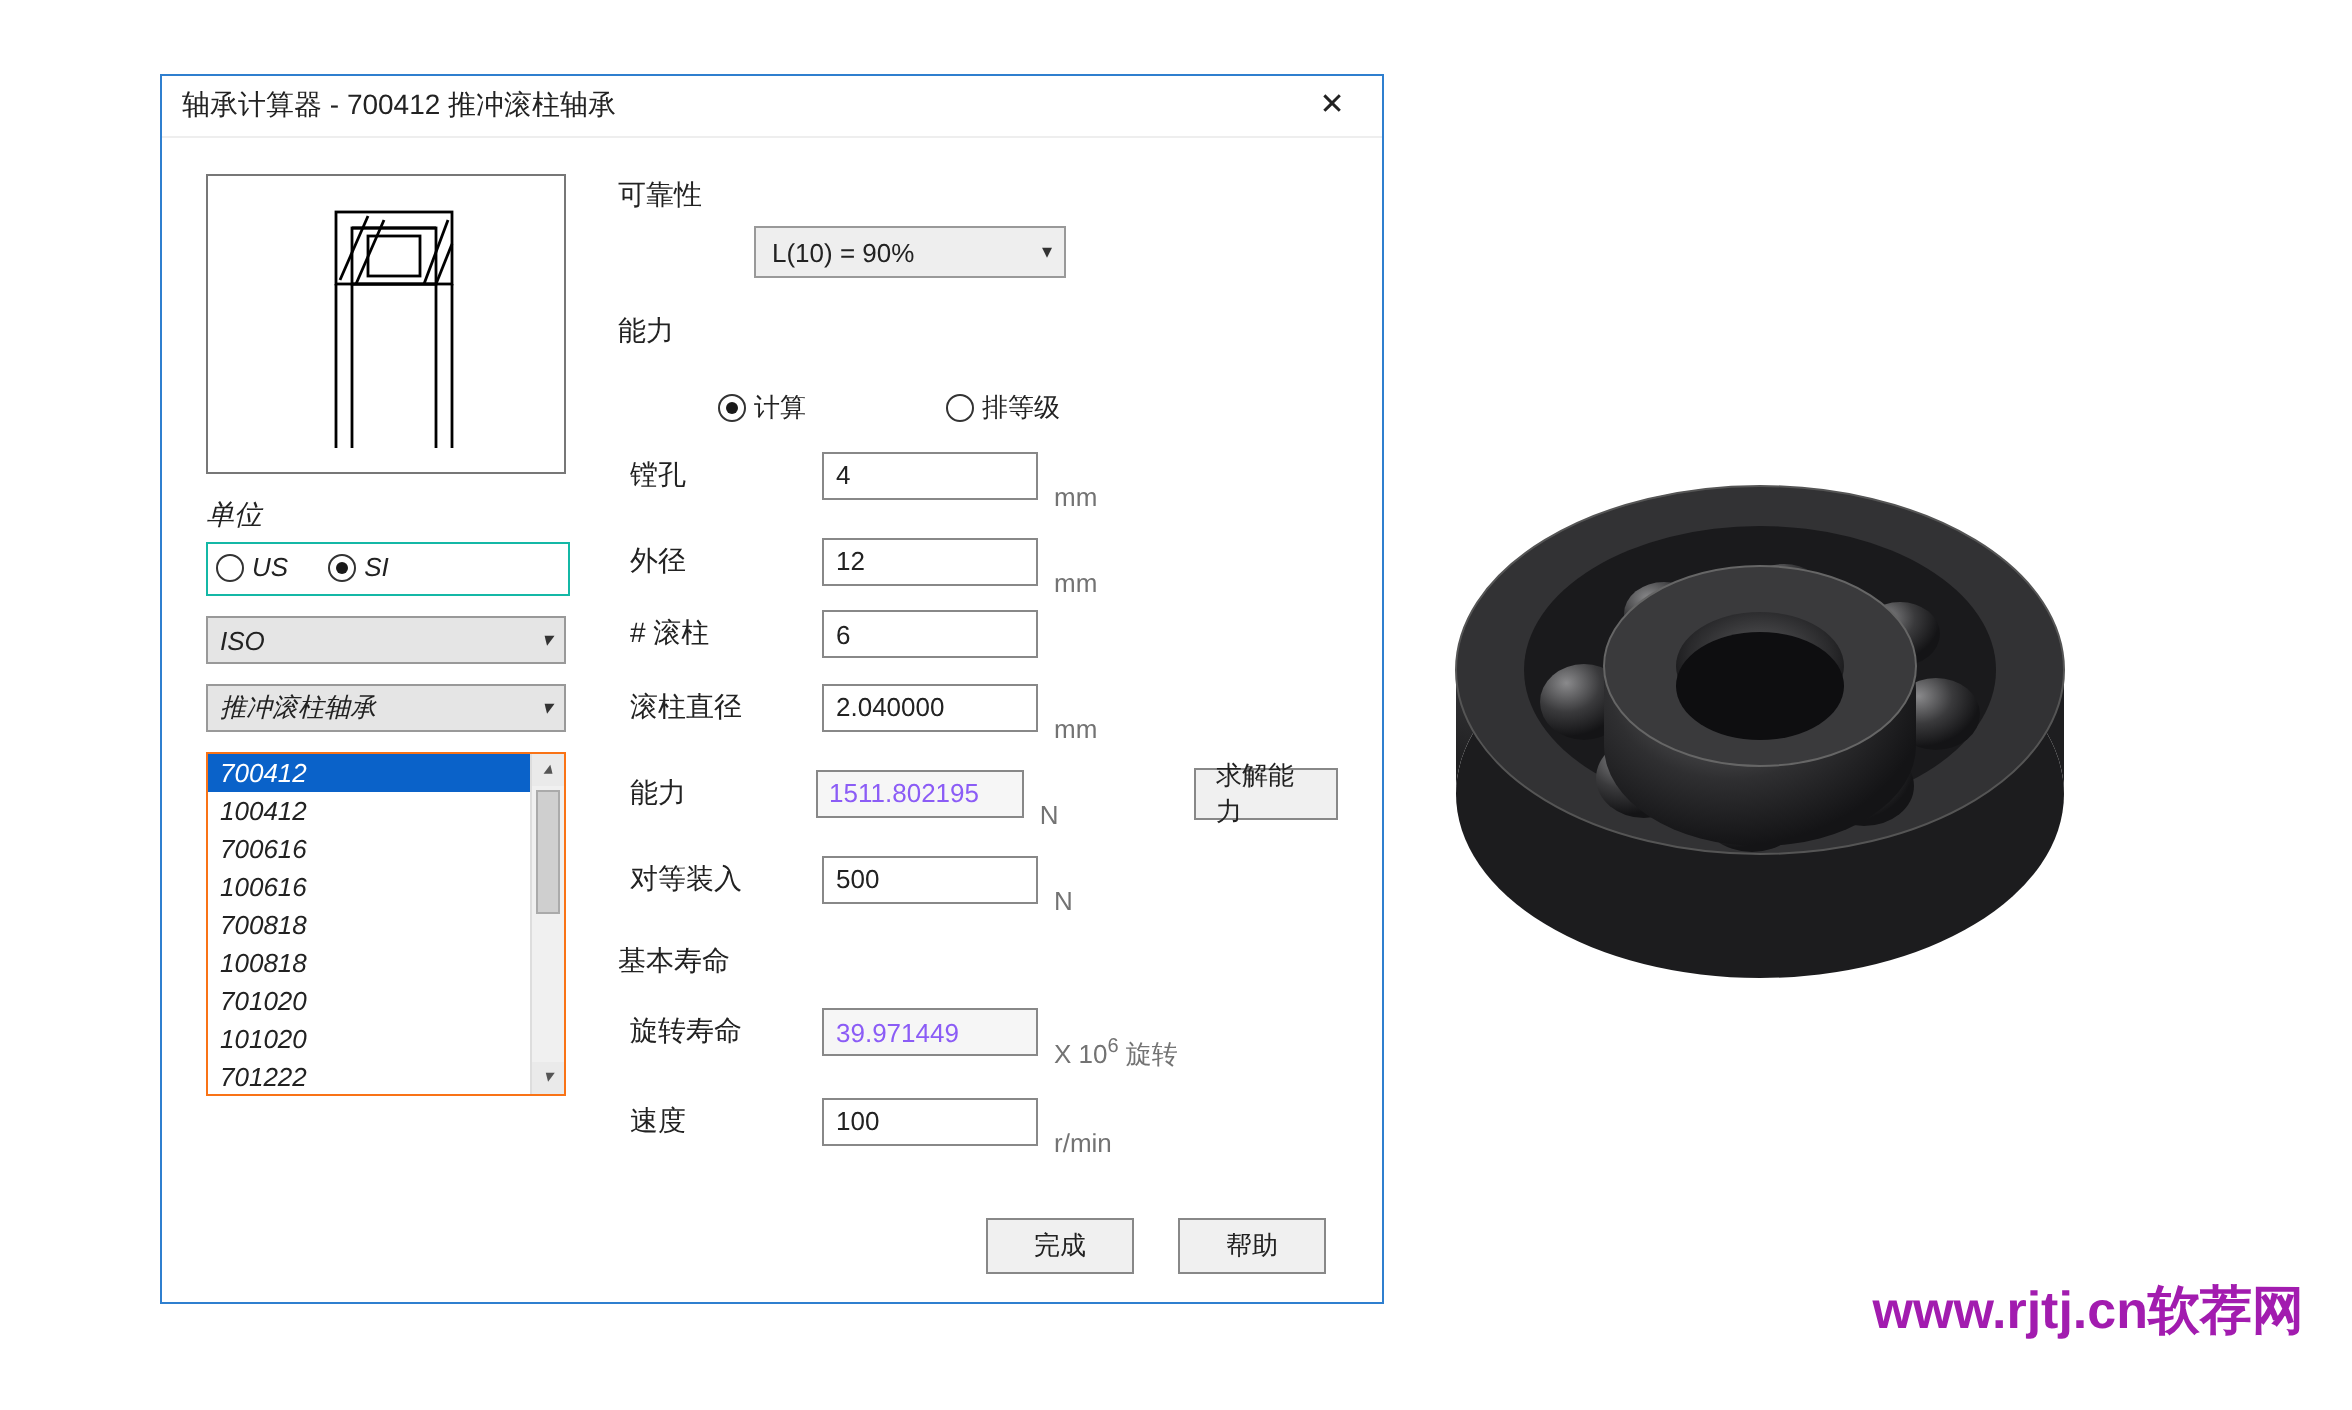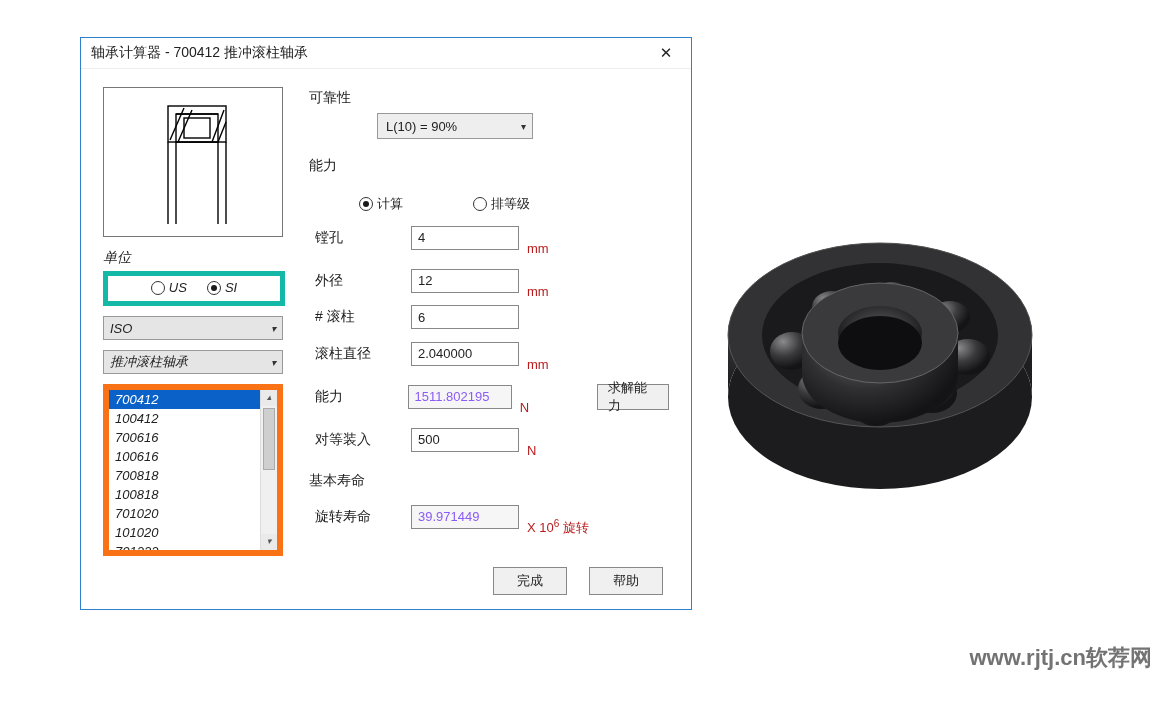--- a/index.html
+++ b/index.html
@@ -63,27 +63,27 @@
   }
   .preview-svg {
     display:block;
   }
   .group-label {
     font-size: 14px;
     margin-top: 12px;
     margin-bottom: 4px;
   }
   .units-row {
-    border: 5px solid #14b8a6;
+    border: 1px solid #14b8a6;
     border-radius: 0;
     padding: 4px 4px 6px 4px;
     display: flex;
     gap: 20px;
     align-items: center;
-    justify-content: center;
+    justify-content: flex-start;
   }
   .radio {
     display: inline-flex;
     align-items: center;
     gap: 4px;
     cursor: pointer;
   }
   .radio .dot {
     width: 12px;
     height: 12px;
@@ -115,21 +115,21 @@
   .combo .arrow {
     position: absolute;
     right: 6px;
     font-size: 10px;
     color: #333;
   }
   .listbox {
     margin-top: 10px;
     width: 180px;
     height: 172px;
-    border: 6px solid #f97316;
+    border: 1px solid #f97316;
     overflow: hidden;
     box-sizing: border-box;
     position: relative;
     background: #fff;
   }
   .listbox .items {
     position: absolute;
     left: 0; top: 0; right: 16px; bottom: 0;
     overflow: auto;
   }
@@ -218,21 +218,21 @@
     align-items: center;
     background: #fff;
   }
   .text-input.readonly {
     background: #f6f6f6;
     color: #8b5cf6;
   }
   .unit {
     font-size: 13px;
     width: 72px;
-    color: #b91c1c;
+    color: #737373;
     margin-top: 22px;
   }
   .solve-btn {
     border: 1px solid #888;
     background: #f0f0f0;
     height: 24px;
     padding: 0 10px;
     font-size: 13px;
     display: inline-flex;
     align-items: center;
@@ -257,23 +257,23 @@
     display: inline-flex;
     align-items: center;
     justify-content: center;
     font-size: 13px;
   }
   .sup { vertical-align: super; font-size: 10px; }
   .watermark {
     position: absolute;
     right: 24px;
     bottom: 32px;
-    font-size: 22px;
+    font-size: 26px;
     font-weight: bold;
-    color: #737373;
+    color: #a21caf;
   }
   .bearing-render {
     position: absolute;
     left: 720px;
     top: 140px;
     width: 320px;
     height: 440px;
   }
 </style>
 </head>
@@ -473,20 +473,27 @@
       <div class="section-title" style="margin-top:14px">基本寿命</div>
       <div class="frow">
         <span class="flabel">旋转寿命</span>
         <span class="text-input readonly">
             <span>39.971449</span>
           </span>
         <span class="unit" style="width:110px">
           <span>X 10</span><span class="sup">6</span><span> 旋转</span>
         </span>
       </div>
+      <div class="frow">
+        <span class="flabel">速度</span>
+        <span class="text-input">
+            <span>100</span>
+          </span>
+        <span class="unit">r/min</span>
+      </div>
 
       <div class="footer-btns">
         <span class="btn">完成</span>
         <span class="btn">帮助</span>
       </div>
     </div>
   </div>
 </div>
 
 <div class="watermark">www.rjtj.cn软荐网</div>

